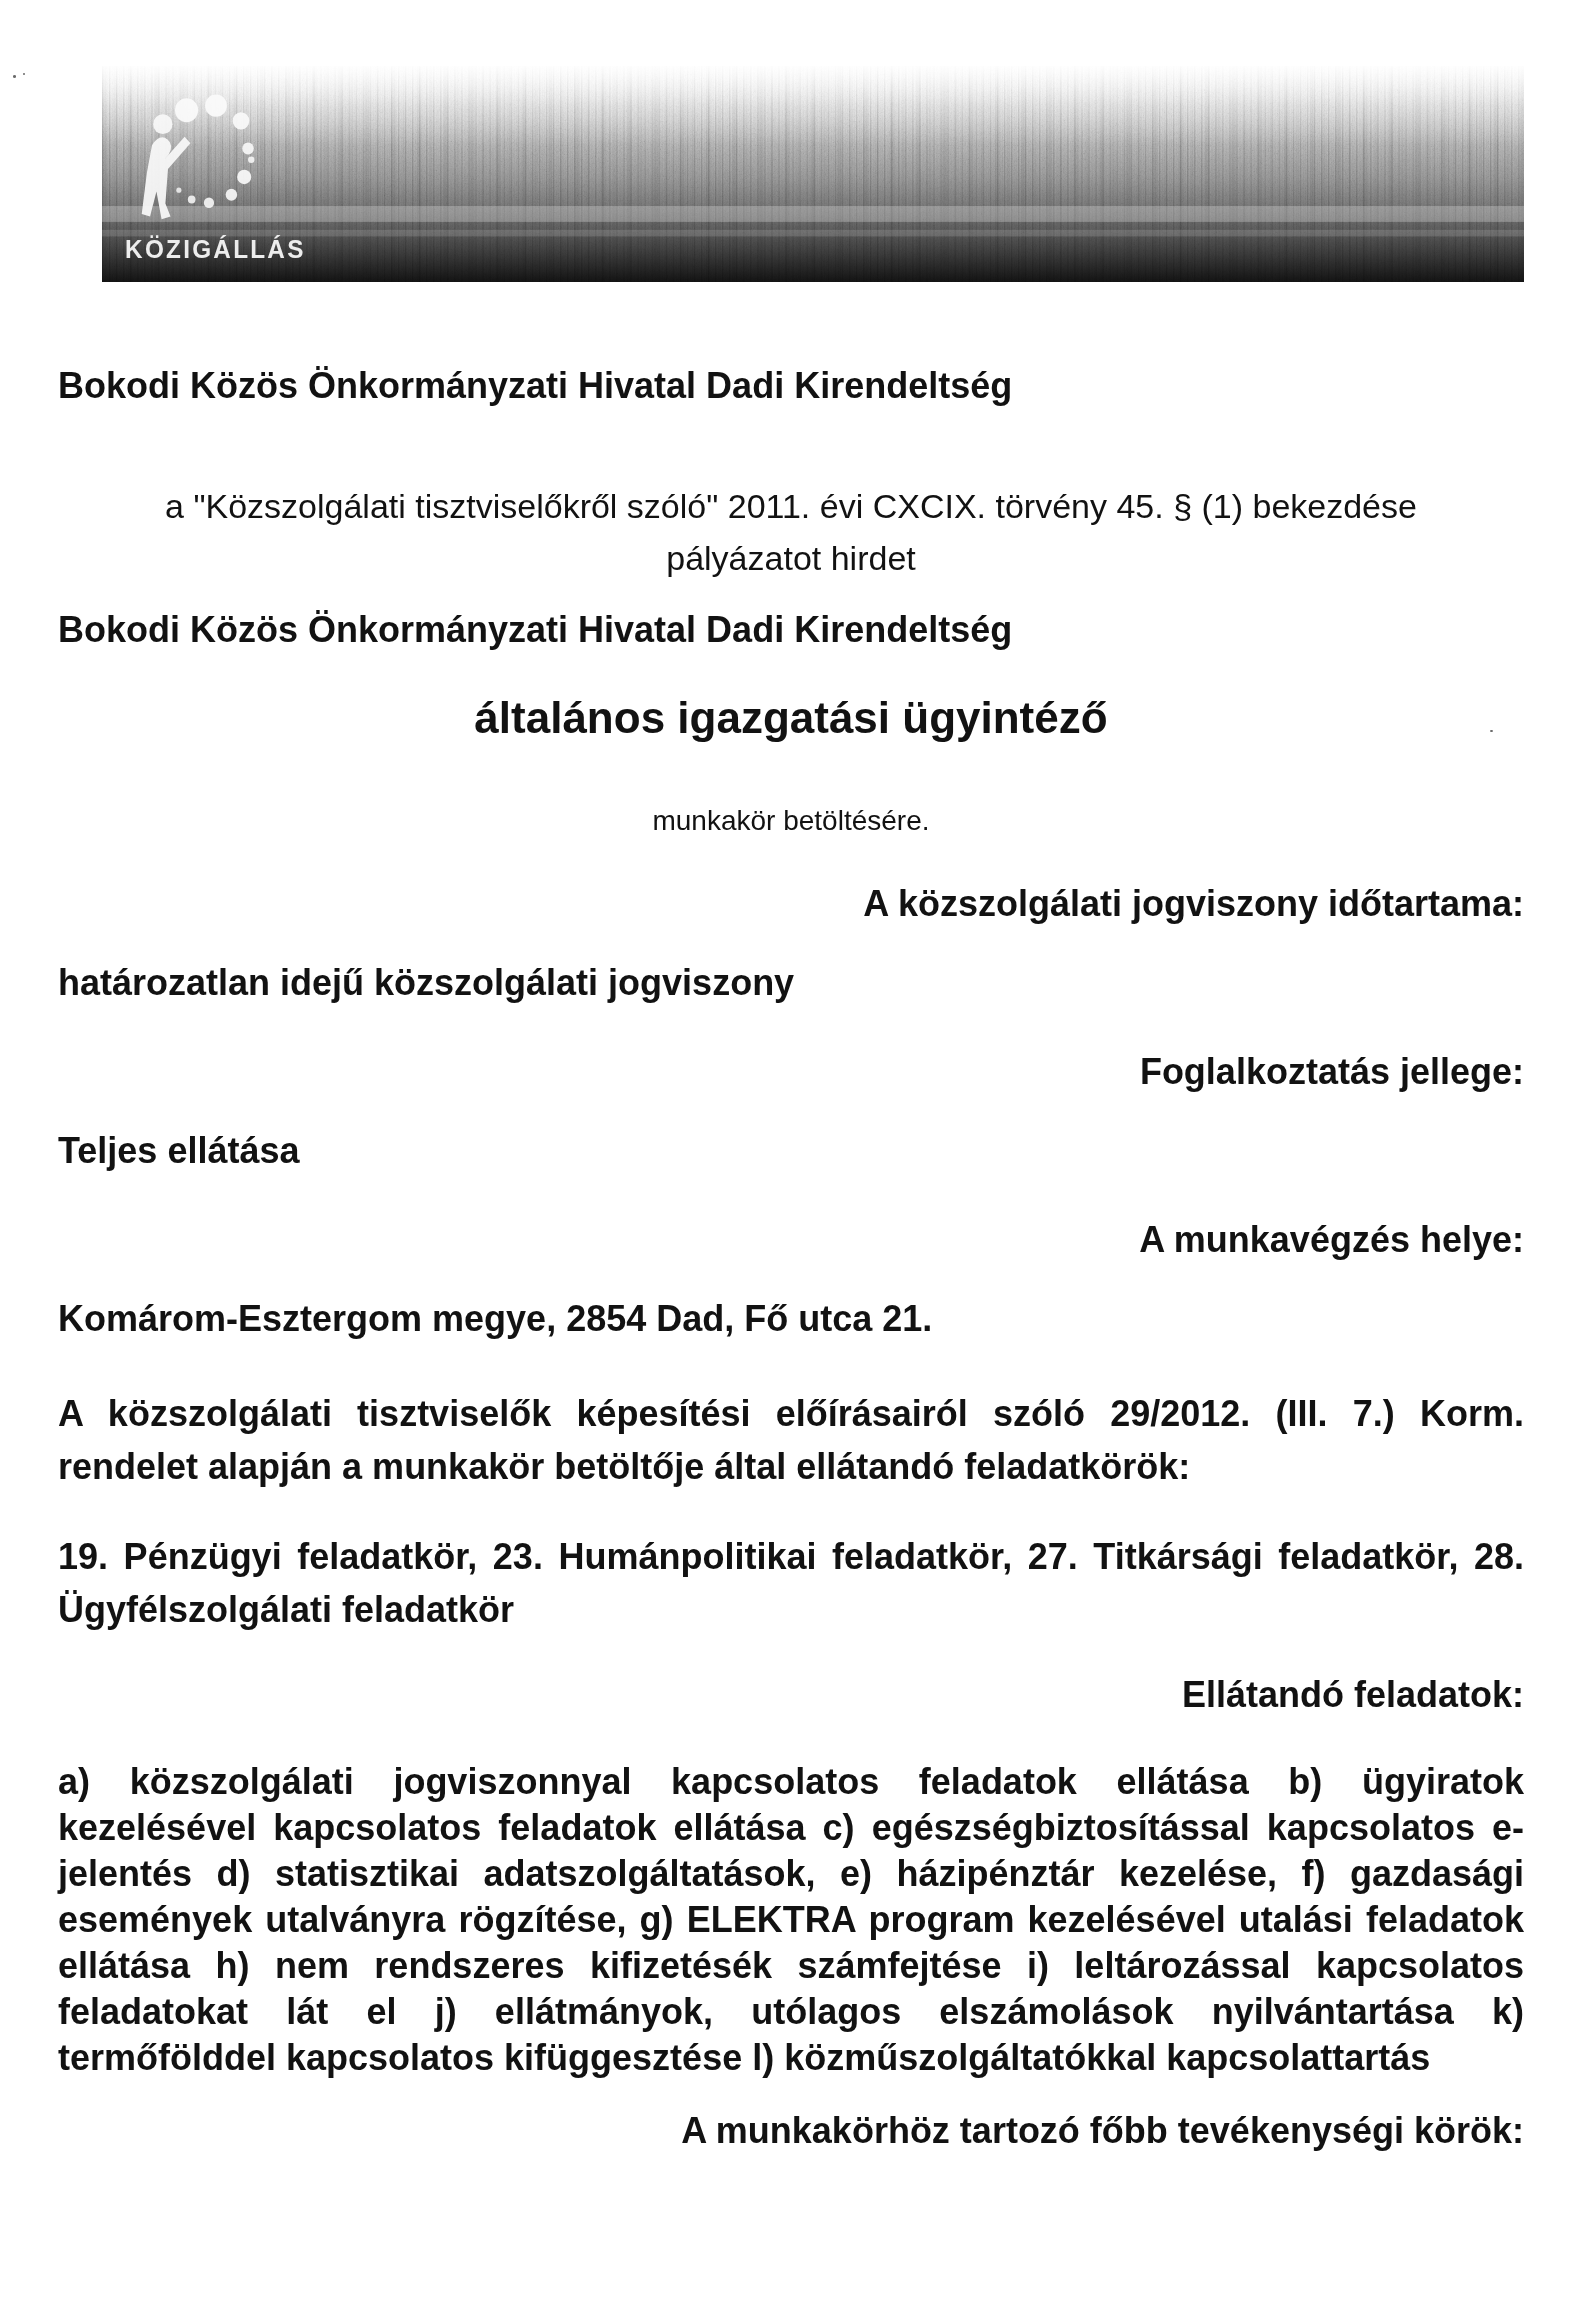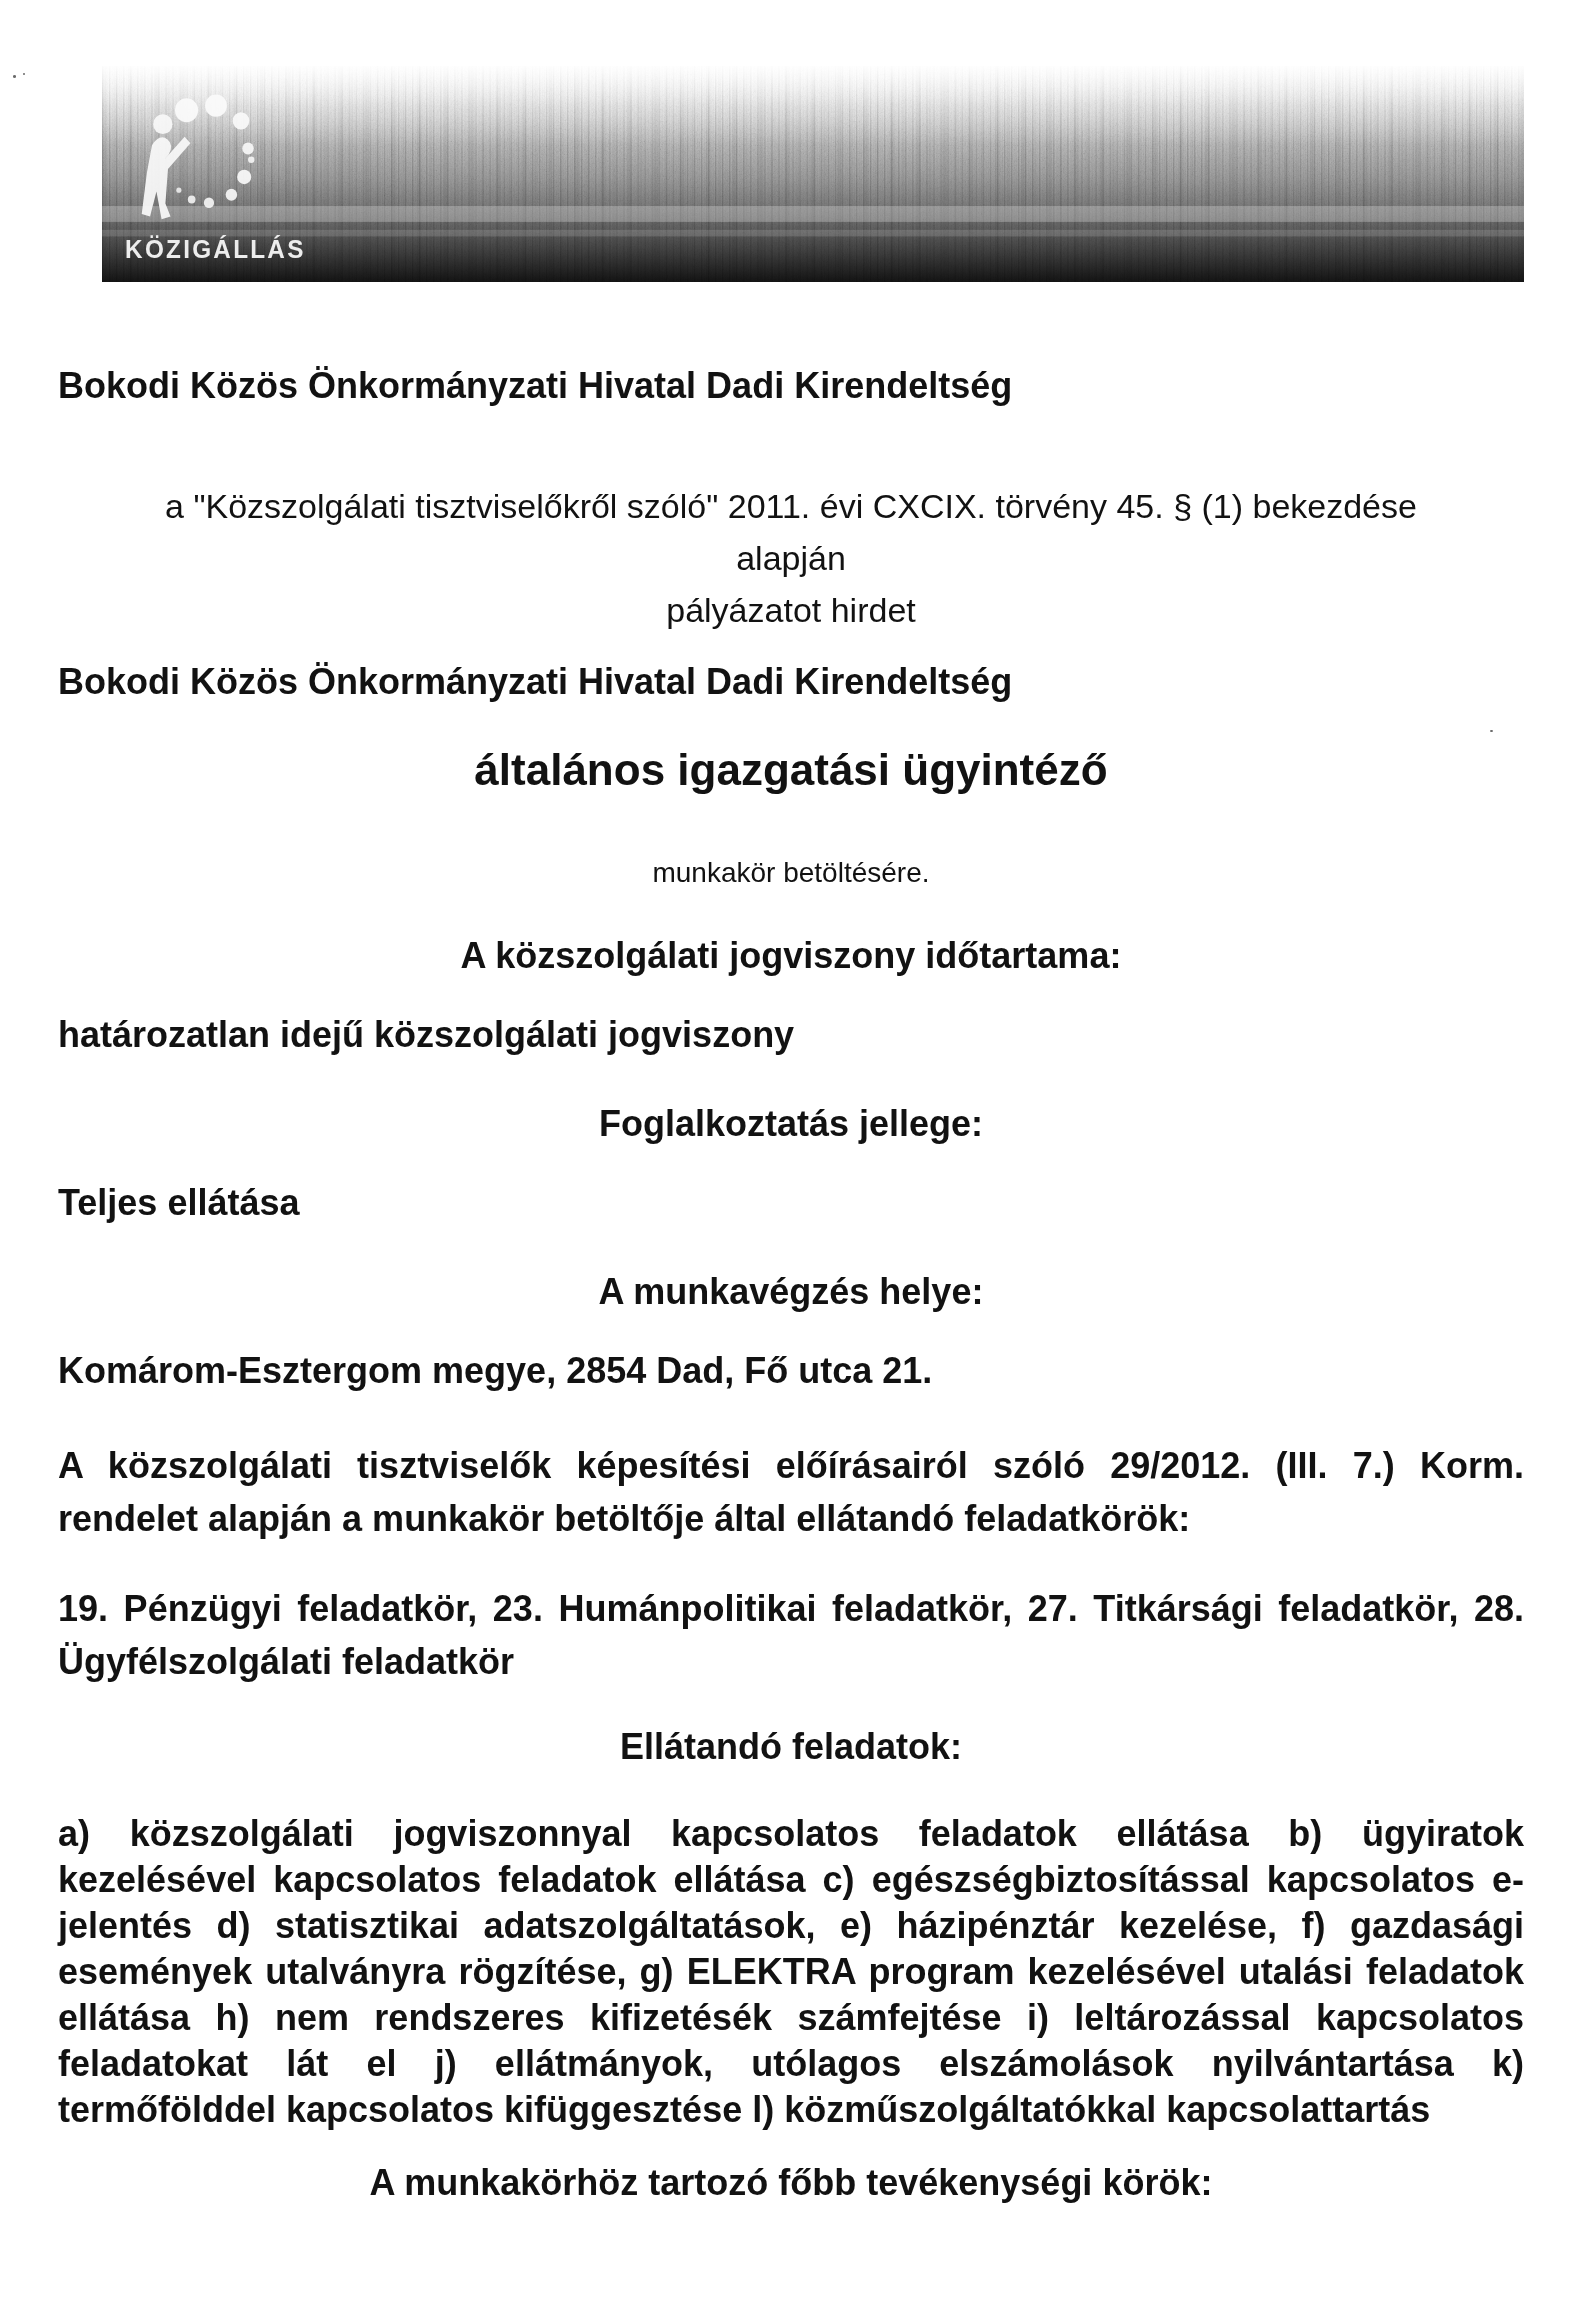--- a/index.html
+++ b/index.html
@@ -49,21 +49,21 @@
   .position-title {
     margin-top: 41px;
     font-size: 44px; font-weight: bold; line-height: 53px; text-align: center;
   }
   .position-suffix {
     margin-top: 56px;
     font-size: 28px; line-height: 41px; text-align: center;
   }
 
   .sec-heading {
-    font-size: 36px; font-weight: bold; line-height: 41px; text-align: center;
+    font-size: 36px; font-weight: bold; line-height: 41px; text-align: right;
   }
   .sec-body {
     font-size: 36px; font-weight: bold; line-height: 41px; text-align: left;
   }
   .mt-64 { margin-top: 42px; }
   .mt-72 { margin-top: 48px; }
   .mt-58 { margin-top: 38px; }
   .mt-56 { margin-top: 37px; }
   .mt-54 { margin-top: 44px; }
   .mt-44 { margin-top: 29px; }
@@ -138,21 +138,20 @@
         <path d="M 78 120 Q 90 102 102 111 Q 113 120 104 134 L 97 142 L 129 107 L 138 117 L 103 156 L 99 208 L 107 228 L 93 232 L 85 190 L 75 228 L 62 224 L 70 162 Z" opacity="0.92"></path>
       </g>
       <text x="36" y="291" font-family="Liberation Sans, DejaVu Sans, sans-serif" font-size="38" font-weight="600" letter-spacing="3.5" fill="#ededed">KÖZIGÁLLÁS</text>
     </svg>
   </div>
 
   <p class="doc-title first">Bokodi Közös Önkormányzati Hivatal Dadi Kirendeltség</p>
 
   <div class="law-block">
     <div class="law-line">a "Közszolgálati tisztviselőkről szóló" 2011. évi CXCIX. törvény 45. § (1) bekezdése</div>
-    <div class="law-line">alapján</div>
     <div class="law-line">pályázatot hirdet</div>
   </div>
 
   <p class="doc-title repeat">Bokodi Közös Önkormányzati Hivatal Dadi Kirendeltség</p>
 
   <p class="position-title">általános igazgatási ügyintéző</p>
 
   <p class="position-suffix">munkakör betöltésére.</p>
 
   <p class="sec-heading mt-64">A közszolgálati jogviszony időtartama:</p>

